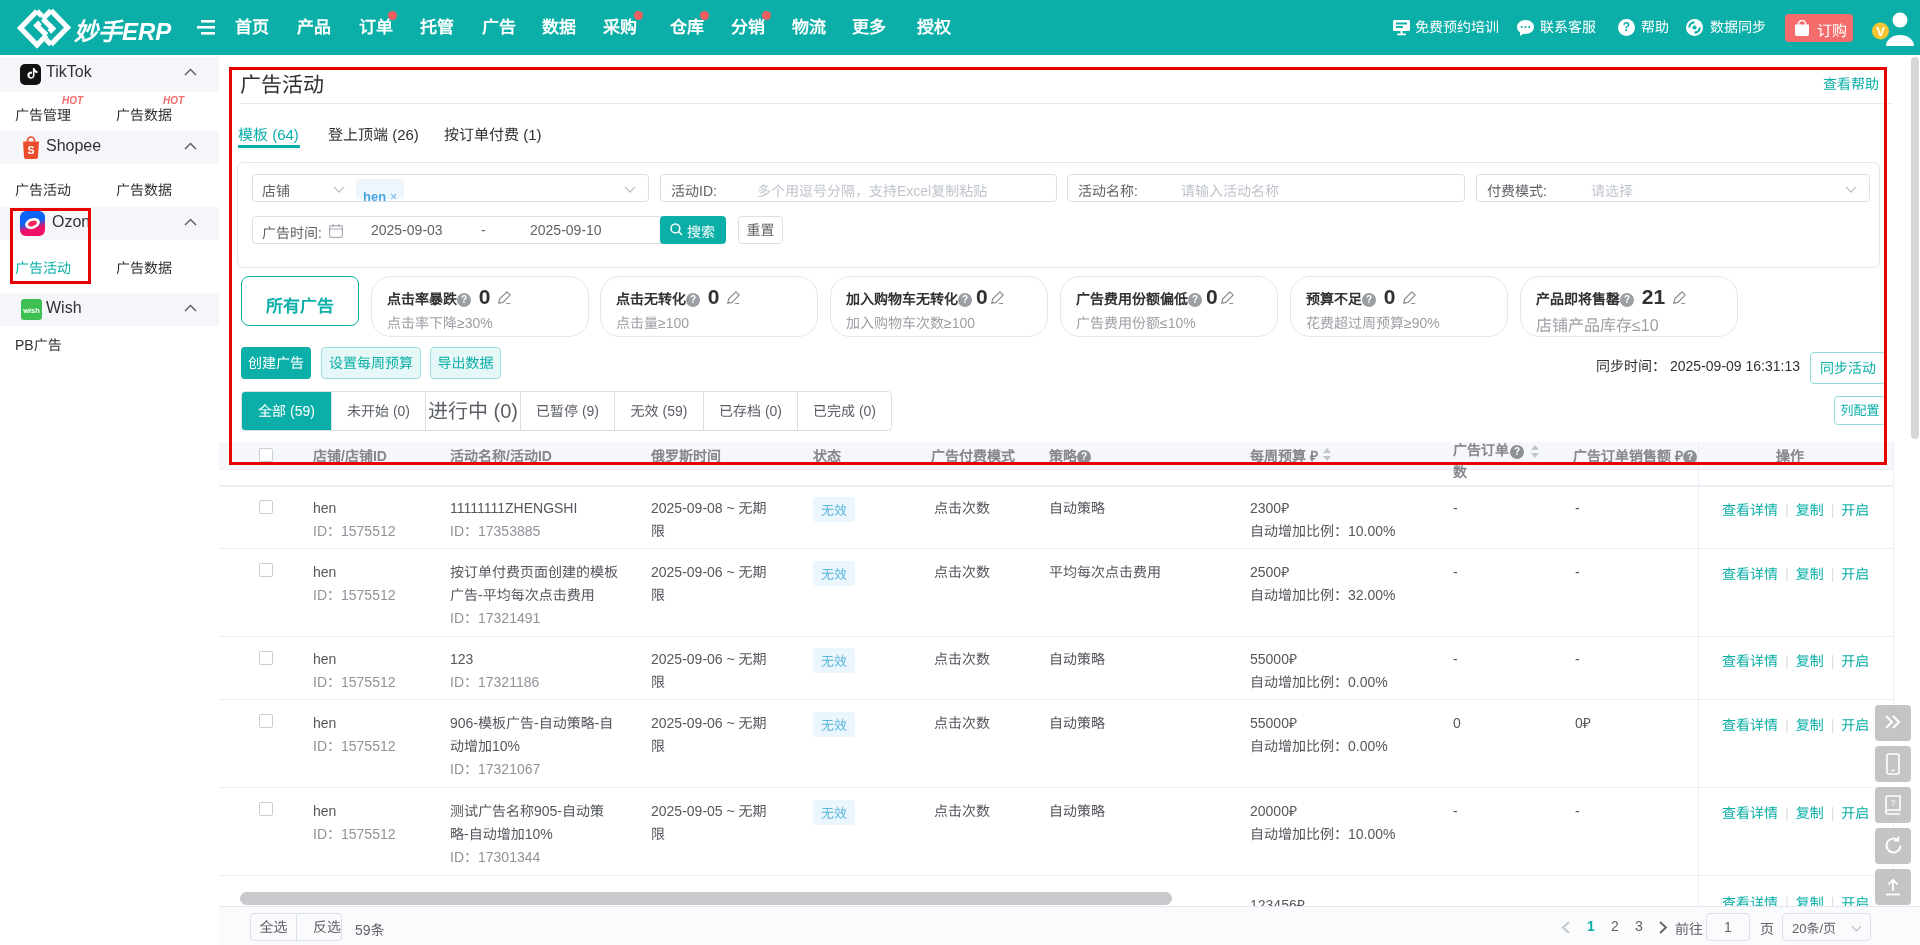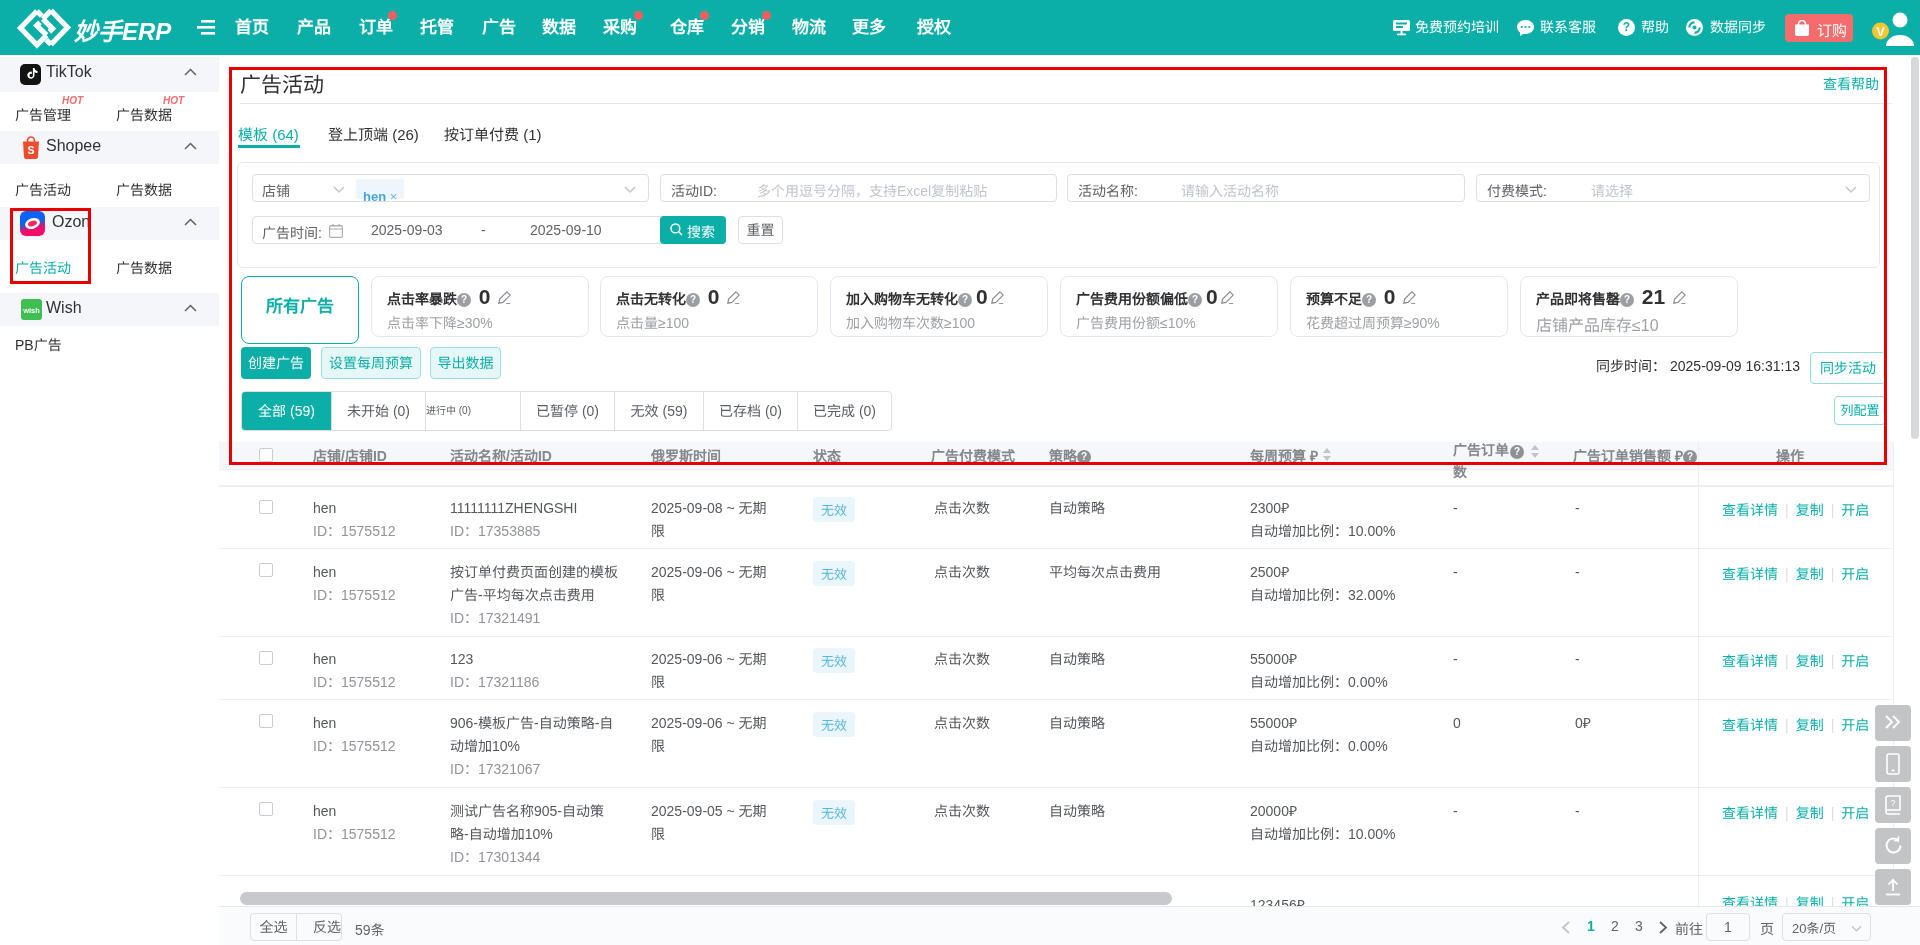--- a/index.html
+++ b/index.html
@@ -15,21 +15,21 @@
 .sec .nm{position:absolute;left:46px;top:6px;font-size:16px;color:#303133}
 .sec svg.caret{position:absolute;right:22px;top:11px}
 .sideitem{position:absolute;font-size:14px;color:#303133}
 .hot{position:absolute;color:#f56c6c;font-size:10px;font-weight:bold;font-style:italic}
 .content{position:absolute;left:219px;top:55px;width:1701px;height:890px;background:#fff}
 .link{color:#0cafa8}
 .fbox{position:absolute;border:1px solid #e4e7ed;border-radius:6px}
 .ffield{position:absolute;height:28px;border:1px solid #dcdfe6;border-radius:4px;background:#fff;font-size:14px}
 .flabel{position:absolute;top:5px;font-size:14px;color:#606266}
 .ph{color:#bfc4cc}
-.card{position:absolute;border:1px solid #e4e7ed;border-radius:8px;background:#fff}
+.card{position:absolute;border:1px solid #e4e7ed;border-radius:20px;background:#fff}
 .qm{display:inline-block;width:14px;height:14px;border-radius:50%;background:#9b9ea3;color:#fff;font-size:10px;font-weight:bold;text-align:center;line-height:14px;vertical-align:1px}
 .tag-wx{display:inline-block;background:#eaf6fb;color:#58b6dc;font-size:13px;padding:3px 8px;border-radius:4px}
 .thead-cell{position:absolute;font-size:14px;color:#85878c;font-weight:bold}
 .cell{position:absolute;font-size:14px;color:#54575c;line-height:23px}
 .cell .sub{color:#909399}
 .act{position:absolute;font-size:14px;color:#0cafa8;white-space:nowrap}
 .act .sep{color:#dcdfe6;padding:0 7px}
 .chk{position:absolute;width:14px;height:14px;border:1px solid #c8ccd4;border-radius:2px;background:#fff}
 .fbtn{position:absolute;width:36px;height:36px;background:#c3c4c6;border-radius:4px;color:#fff;text-align:center}
 .redbox{position:absolute;border:3px solid #e80000;z-index:50}
@@ -218,21 +218,21 @@
   </div>
   <div class="abs" style="left:441px;top:161px;width:66px;height:28px;background:#0cafa8;border-radius:4px">
     <svg class="abs" style="left:10px;top:7px" width="13" height="13" viewBox="0 0 13 13" fill="none" stroke="#fff" stroke-width="1.5">
         <circle cx="5.4" cy="5.4" r="4.4"></circle>
         <path d="M8.8 8.8 L12 12"></path>
       </svg>
     <div class="abs" style="left:27px;top:5px;font-size:14px;color:#fff">搜索</div>
   </div>
   <div class="abs" style="left:519px;top:161px;width:45px;height:28px;background:#fff;border:1px solid #dcdfe6;border-radius:4px;font-size:14px;color:#606266;text-align:center;line-height:26px">重置</div>
 
-  <div class="card" style="left:22px;top:221px;width:118px;height:68px;border-color:#0cafa8;border-radius:8px">
+  <div class="card" style="left:22px;top:221px;width:118px;height:50px;border-color:#0cafa8;border-radius:8px">
     <div style="text-align:center;line-height:59px;color:#0cafa8;font-size:17px;font-weight:bold">所有广告</div>
   </div>
   <div class="card" style="left:152px;top:221px;width:218px;height:61px">
     <div class="abs" style="left:15px;top:8px;font-size:14px;color:#303133;font-weight:bold">点击率暴跌<span class="qm">?</span>&nbsp; <b style="font-size:21px">0</b> &nbsp;<svg width="13" height="13" viewBox="0 0 16 16" fill="none" stroke="#8b8e93" stroke-width="1.5">
           <path d="M11 1 L15 5 L6 14 L1 15 L2 10 Z"></path>
           <path d="M10 15.5 h5" stroke-width="1.3"></path>
         </svg></div>
     <div class="abs" style="left:15px;top:35px;font-size:14px;color:#9da0a5">点击率下降≥30%</div>
   </div>
   <div class="card" style="left:381px;top:221px;width:218px;height:61px">
@@ -273,22 +273,22 @@
 
   <div class="abs" style="left:22px;top:292px;width:70px;height:32px;background:#0cafa8;border-radius:4px;color:#fff;font-size:14px;text-align:center;line-height:32px">创建广告</div>
   <div class="abs" style="left:102px;top:292px;width:100px;height:32px;background:#e6f7f7;border:1px solid #9edede;border-radius:4px;color:#0cafa8;font-size:14px;text-align:center;line-height:30px">设置每周预算</div>
   <div class="abs" style="left:211px;top:292px;width:71px;height:32px;background:#e6f7f7;border:1px solid #9edede;border-radius:4px;color:#0cafa8;font-size:14px;text-align:center;line-height:30px">导出数据</div>
   <div class="abs" style="right:120px;top:300px;font-size:14px;color:#303133">同步时间： 2025-09-09 16:31:13</div>
   <div class="abs" style="left:1591px;top:297px;width:76px;height:32px;background:#fff;border:1px solid #93dbd9;border-radius:4px;color:#0cafa8;font-size:14px;text-align:center;line-height:30px">同步活动</div>
 
   <div class="abs" style="left:22px;top:336px;height:40px;border:1px solid #dcdfe6;border-radius:4px;display:flex;overflow:hidden">
     <div style="width:89px;background:#0cafa8;color:#fff;font-size:14px;text-align:center;line-height:38px">全部 (59)</div>
     <div style="width:94px;border-left:1px solid #dcdfe6;color:#5a5e66;font-size:14px;text-align:center;line-height:38px">未开始 (0)</div>
-    <div style="width:95px;border-left:1px solid #dcdfe6;color:#5a5e66;font-size:10px;text-align:left;line-height:38px">进行中 (0)</div>
-    <div style="width:94px;border-left:1px solid #dcdfe6;color:#5a5e66;font-size:14px;text-align:center;line-height:38px">已暂停 (0)</div>
+    <div style="width:95px;border-left:1px solid #dcdfe6;color:#5a5e66;font-size:20px;text-align:center;line-height:38px">进行中 (0)</div>
+    <div style="width:94px;border-left:1px solid #dcdfe6;color:#5a5e66;font-size:14px;text-align:center;line-height:38px">已暂停 (9)</div>
     <div style="width:89px;border-left:1px solid #dcdfe6;color:#5a5e66;font-size:14px;text-align:center;line-height:38px">无效 (59)</div>
     <div style="width:94px;border-left:1px solid #dcdfe6;color:#5a5e66;font-size:14px;text-align:center;line-height:38px">已存档 (0)</div>
     <div style="width:94px;border-left:1px solid #dcdfe6;color:#5a5e66;font-size:14px;text-align:center;line-height:38px">已完成 (0)</div>
   </div>
   <div class="abs" style="left:1615px;top:341px;width:52px;height:29px;background:#fff;border:1px solid #93dbd9;border-radius:4px;color:#0cafa8;font-size:13px;text-align:center;line-height:27px">列配置</div>
 
   <div class="abs" style="left:0;top:387px;width:1674px;height:28px;background:#f6f7fa;border-bottom:1px solid #ebeef5"></div>
   <div class="chk" style="left:40px;top:393px"></div>
   <div class="thead-cell" style="left:94px;top:390px">店铺/店铺ID</div>
   <div class="thead-cell" style="left:231px;top:390px">活动名称/活动ID</div>

